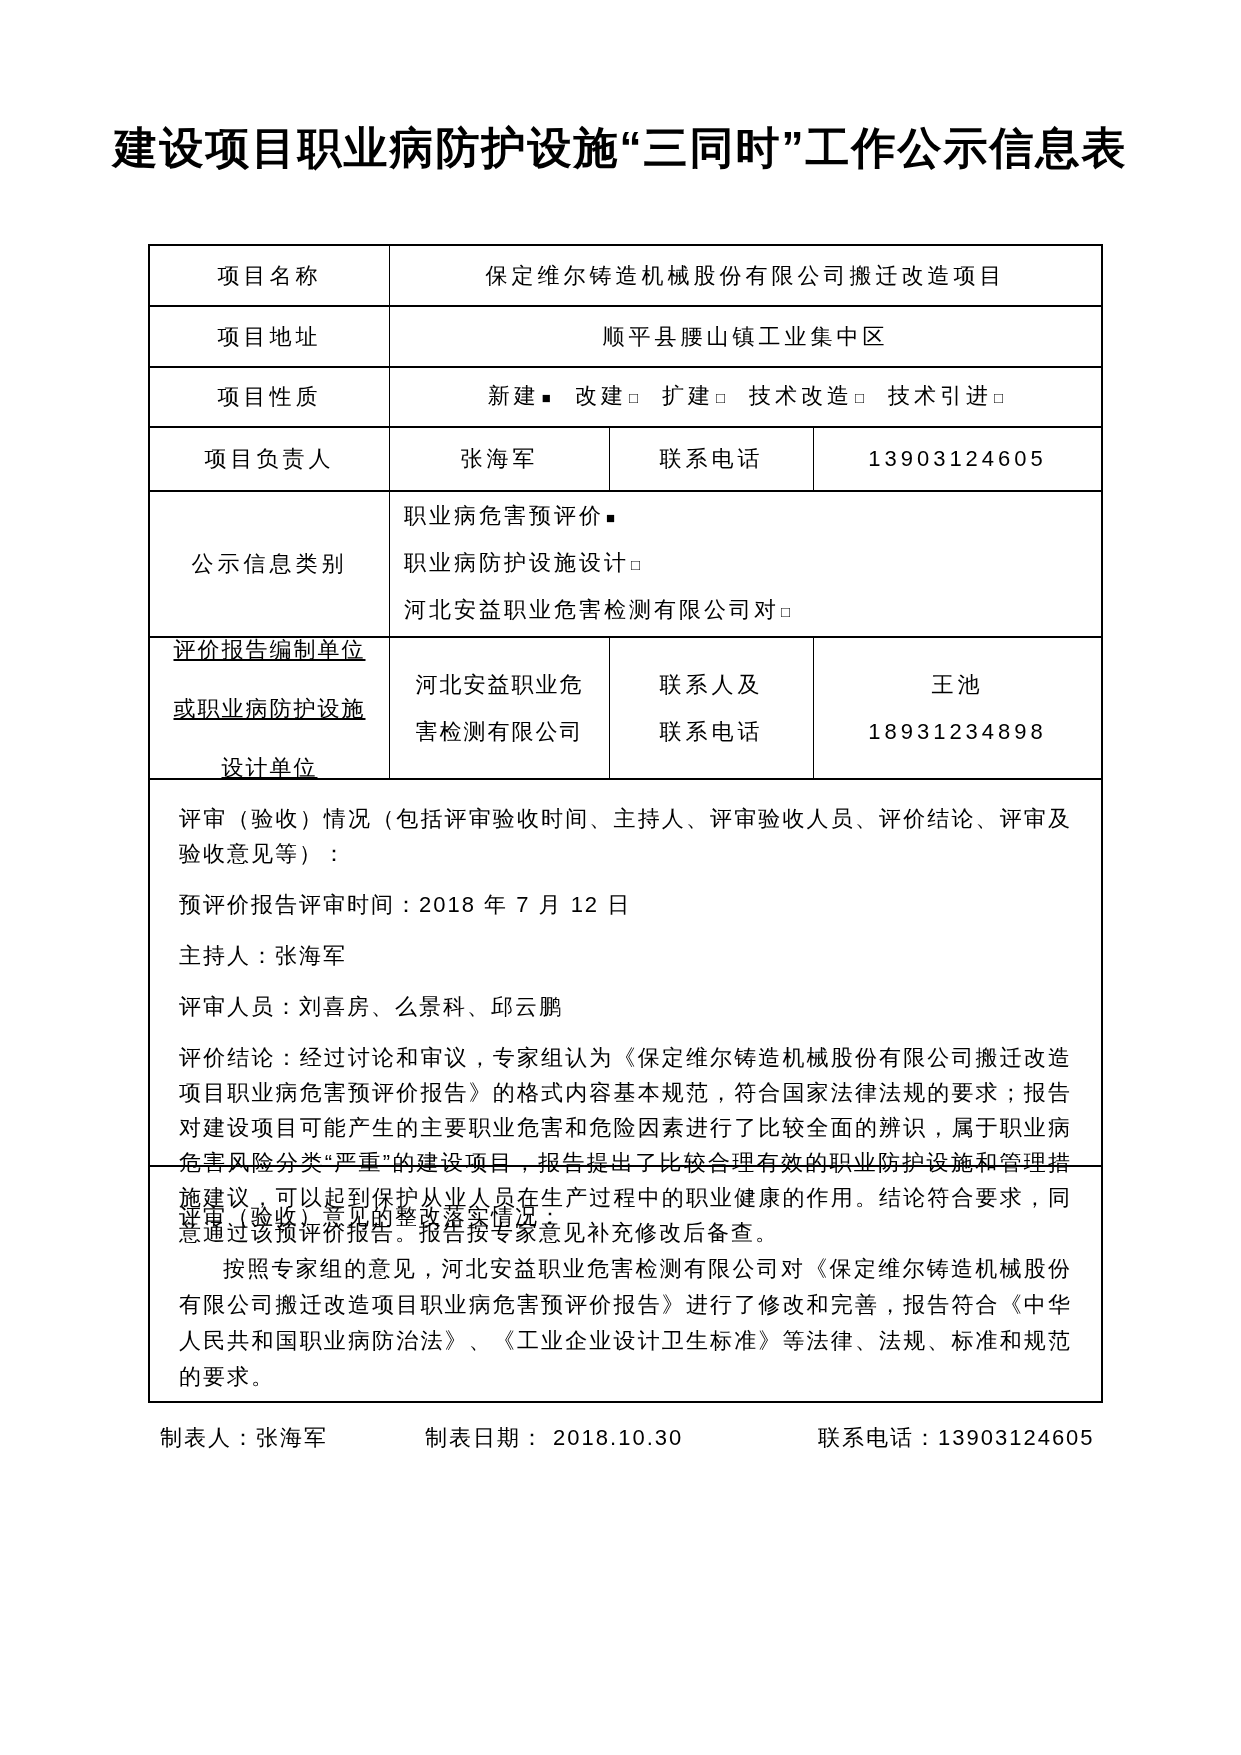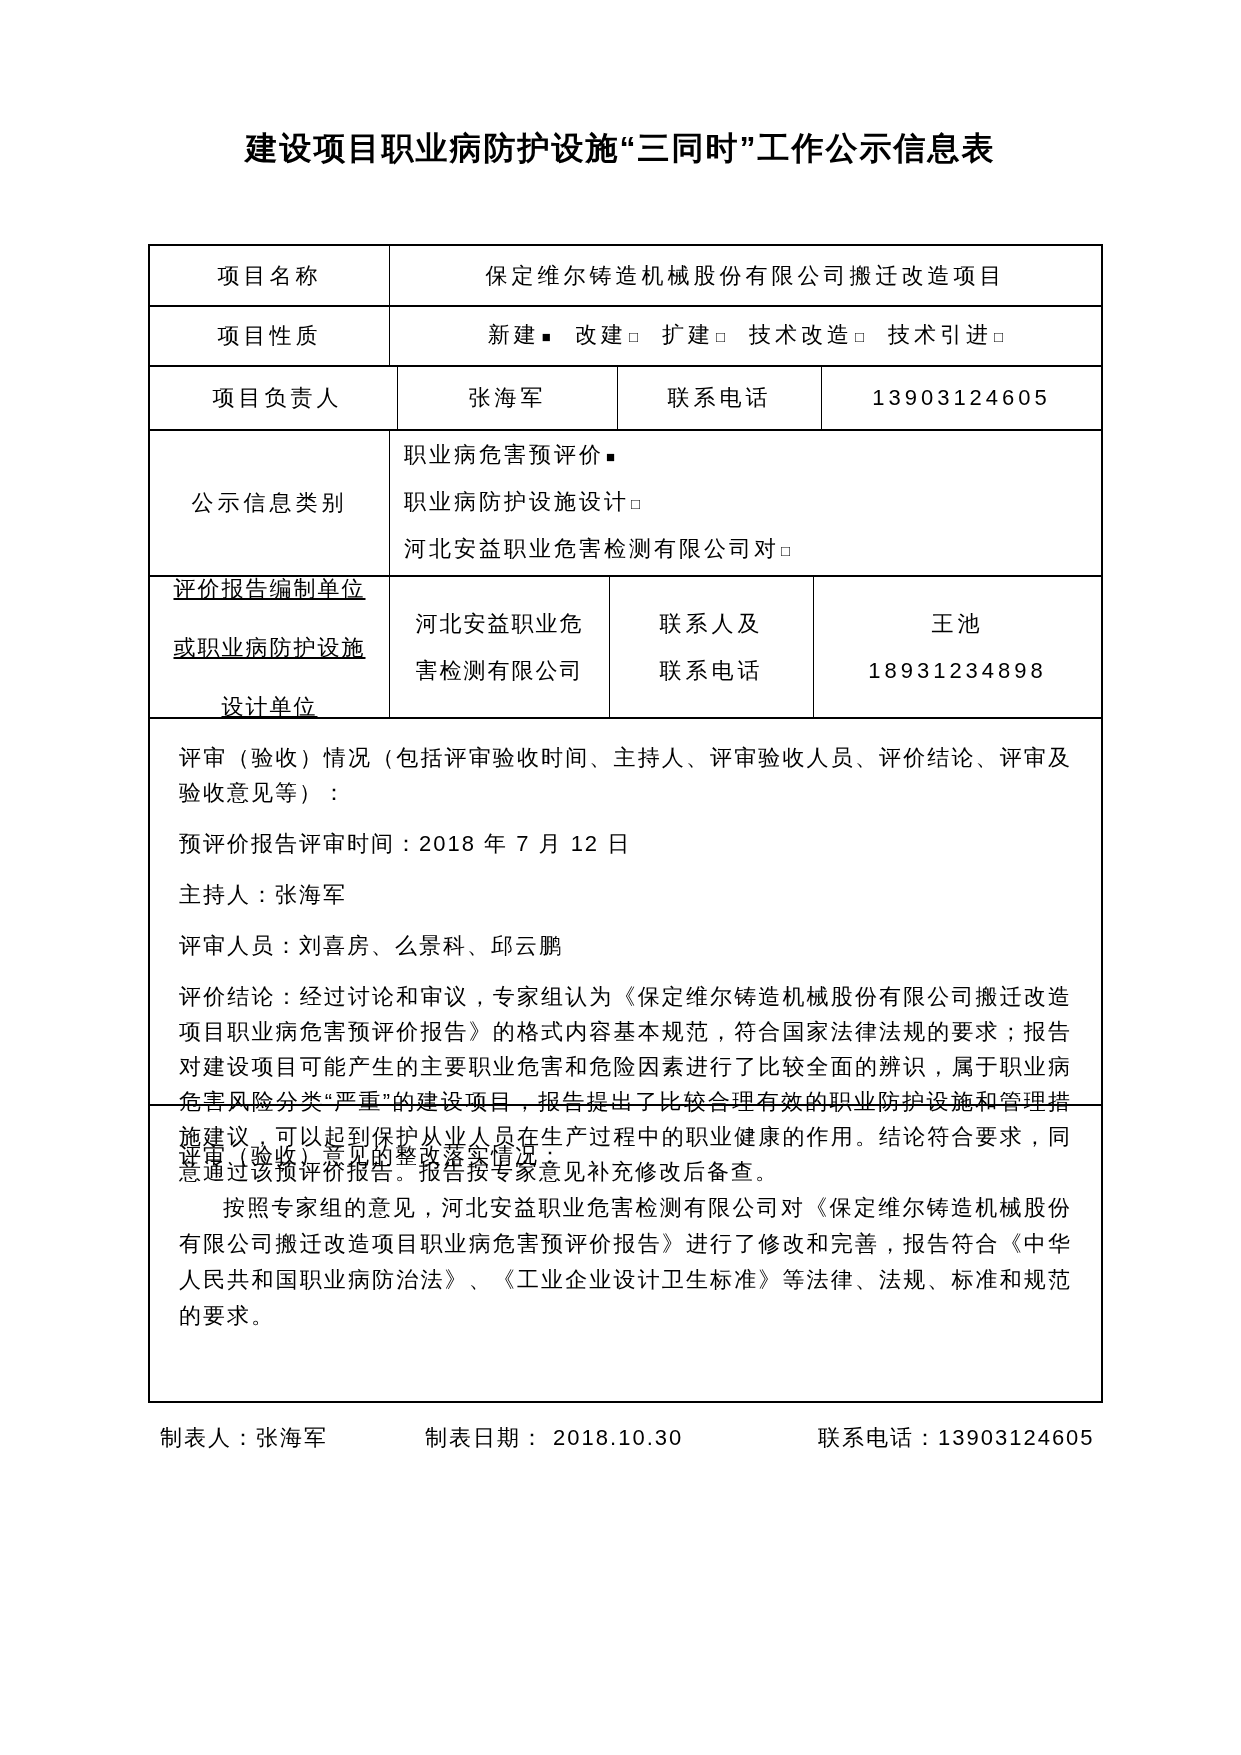--- a/index.html
+++ b/index.html
@@ -16,21 +16,21 @@
     background: #ffffff;
     overflow: hidden;
   }
   .title {
     position: absolute;
     top: 126px;
     left: 0;
     width: 100%;
     margin: 0;
     text-align: center;
-    font-size: 32px;
+    font-size: 44px;
     font-weight: bold;
     letter-spacing: 2px;
     line-height: 44px;
   }
   .doc-table {
     position: absolute;
     left: 148px;
     top: 244px;
     width: 955px;
     height: 1159px;
@@ -45,21 +45,21 @@
     display: flex;
     border-bottom: 2px solid #000;
     box-sizing: border-box;
     flex: none;
     min-height: 0;
   }
   .row:last-child { border-bottom: none; flex: 1; }
   .r1 { height: 61px; }
   .r2 { height: 61px; }
   .r3 { height: 60px; }
-  .r4 { height: 64px; padding-left: 8px; }
+  .r4 { height: 64px; }
   .r5 { height: 146px; }
   .r6 { height: 142px; }
   .r7 { height: 387px; }
   .cell {
     border-right: 1px solid #000;
     box-sizing: border-box;
     display: flex;
     align-items: center;
     justify-content: center;
     text-align: center;
@@ -124,20 +124,24 @@
 
   <h1 class="title">建设项目职业病防护设施“三同时”工作公示信息表</h1>
 
   <div class="doc-table">
 
     <div class="row r1">
       <div class="cell col1">项目名称</div>
       <div class="cell grow">保定维尔铸造机械股份有限公司搬迁改造项目</div>
     </div>
 
+    <div class="row r2">
+      <div class="cell col1">项目地址</div>
+      <div class="cell grow">顺平县腰山镇工业集中区</div>
+    </div>
 
     <div class="row r3">
       <div class="cell col1">项目性质</div>
       <div class="cell grow">
         <div class="options">
           <span class="option"><span>新建</span><span class="box">■</span></span>
           <span class="option"><span>改建</span><span class="box">□</span></span>
           <span class="option"><span>扩建</span><span class="box">□</span></span>
           <span class="option"><span>技术改造</span><span class="box">□</span></span>
           <span class="option"><span>技术引进</span><span class="box">□</span></span>

